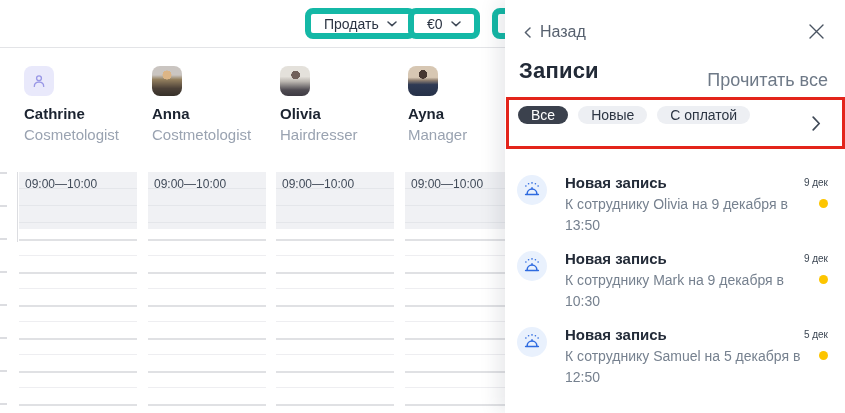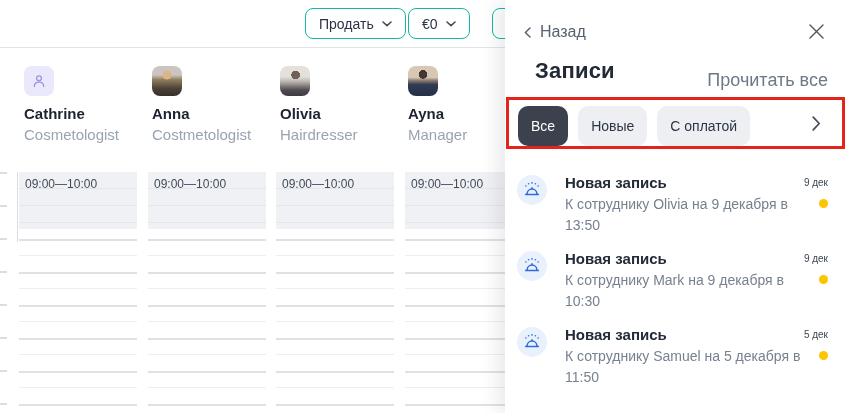--- a/index.html
+++ b/index.html
@@ -5,21 +5,21 @@
   * { margin:0; padding:0; box-sizing:border-box; }
   html,body { width:845px; height:413px; background:#fff; }
   .app {
     position:relative; width:845px; height:413px; overflow:hidden;
     font-family:"Liberation Sans", sans-serif; background:#fff;
   }
 
   
   .tb-btn {
     position:absolute; top:8px; height:31px; background:#fff;
-    border:1px solid #14b8a6; border-radius:8px; display:flex;
+    border:6px solid #14b8a6; border-radius:8px; display:flex;
     align-items:center; gap:8px; padding:0 13px; font-size:14px;
     color:#2a3342; cursor:pointer;
   }
   .tb-divider { position:absolute; top:47px; left:0; width:512px; height:1px; background:#e3e4e7; }
 
   
   .staff { position:absolute; top:66px; width:122px; }
   .avatar { width:30px; height:30px; border-radius:8px; margin-bottom:8px;
             display:flex; align-items:center; justify-content:center; overflow:hidden; }
   .avatar--placeholder { background:#e9e9fb; }
@@ -61,28 +61,28 @@
 
   
   .panel {
     position:absolute; left:505px; top:0; width:340px; height:413px;
     background:#fff; box-shadow:-7px 0 18px rgba(25,35,55,0.10);
   }
   .back-btn { position:absolute; left:19px; top:23px; display:flex; align-items:center;
               gap:9px; font-size:16px; color:#57616f; cursor:pointer; }
   .close-btn { position:absolute; right:20px; top:22px; width:18px; height:18px; cursor:pointer;
                display:flex; align-items:center; justify-content:center; }
-  .panel-title { position:absolute; left:30px; top:58px; font-size:22px; font-weight:bold;
+  .panel-title { position:absolute; left:14px; top:58px; font-size:22px; font-weight:bold;
                  color:#222a37; letter-spacing:.2px; }
   .read-all { position:absolute; right:17px; top:70px; font-size:18px; color:#6e7987; cursor:pointer; }
 
   .red-box { position:absolute; left:1px; top:97px; width:339px; height:52px;
              border:3px solid #e3241a; }
   .chips { position:absolute; left:9px; top:6px; width:283px; display:flex; gap:10px; overflow:hidden; }
-  .chip { height:40px; border-radius:10px; padding:0 13px; font-size:14px; background:#edeff3;
+  .chip { height:18px; border-radius:10px; padding:0 13px; font-size:14px; background:#edeff3;
           color:#2c3543; display:flex; align-items:center; white-space:nowrap; flex:0 0 auto; cursor:pointer; }
   .chip--selected { background:#3b414d; color:#fff; }
   .chips-next { position:absolute; left:299px; top:9px; width:16px; height:28px;
                 display:flex; align-items:center; justify-content:center; cursor:pointer; }
 
   .notifs { position:absolute; top:173px; left:0; right:0; }
   .notif { position:relative; padding:0 17px 0 60px; margin-bottom:13px; min-height:62px; cursor:pointer; }
   .bell-circle { position:absolute; left:12px; top:2px; width:30px; height:30px; border-radius:50%;
                  background:#e9f1fd; display:flex; align-items:center; justify-content:center; }
   .n-row { display:flex; justify-content:space-between; align-items:flex-end; }
@@ -250,19 +250,19 @@
           <circle cx="16.8" cy="5.6" r="0.9" fill="#2f6be0"></circle>
           <path d="M10 8.6V7.4" stroke="#2f6be0" stroke-width="1.6" stroke-linecap="round"></path>
           <path d="M4.6 14.4a5.4 5.4 0 0 1 10.8 0" fill="none" stroke="#2f6be0" stroke-width="1.7" stroke-linecap="round"></path>
           <path d="M2.9 15.1h14.2" stroke="#2f6be0" stroke-width="1.7" stroke-linecap="round"></path>
         </svg>
       </div>
       <div class="n-row">
         <span class="n-title">Новая запись</span>
         <span class="n-date">5 дек</span>
       </div>
-      <div class="n-text">К сотруднику Samuel на 5 декабря в 11:50</div>
+      <div class="n-text">К сотруднику Samuel на 5 декабря в 12:50</div>
       <div class="n-dot"></div>
     </div>
       </div>
   </aside>
 
 </div>
 
 </body></html>

